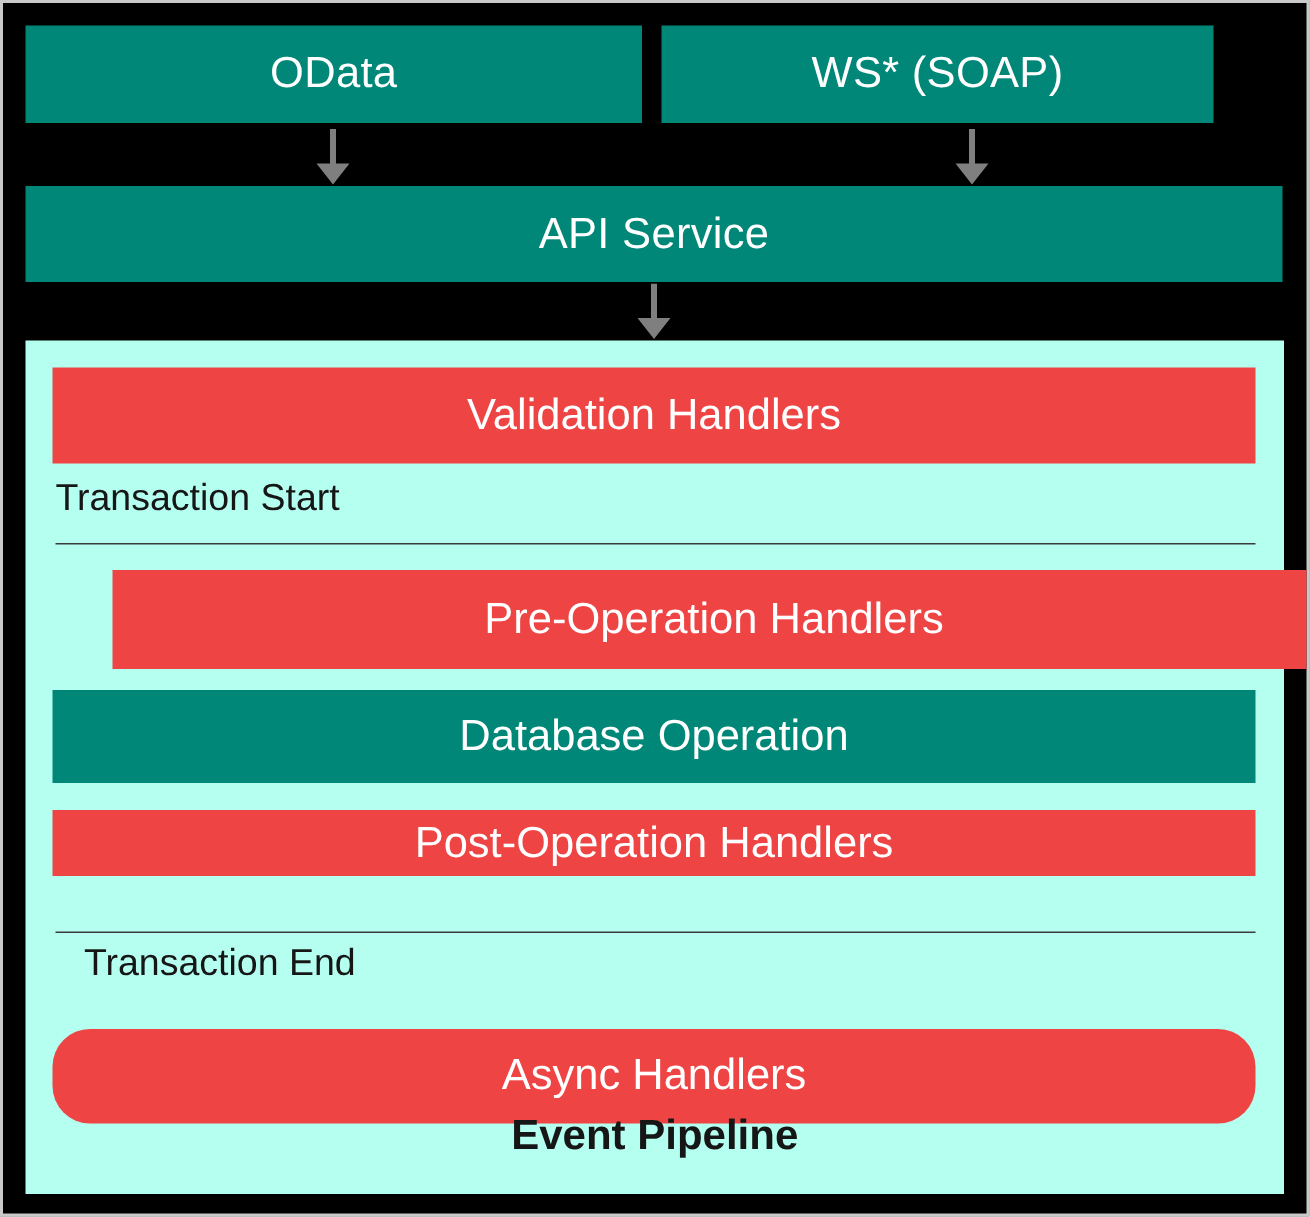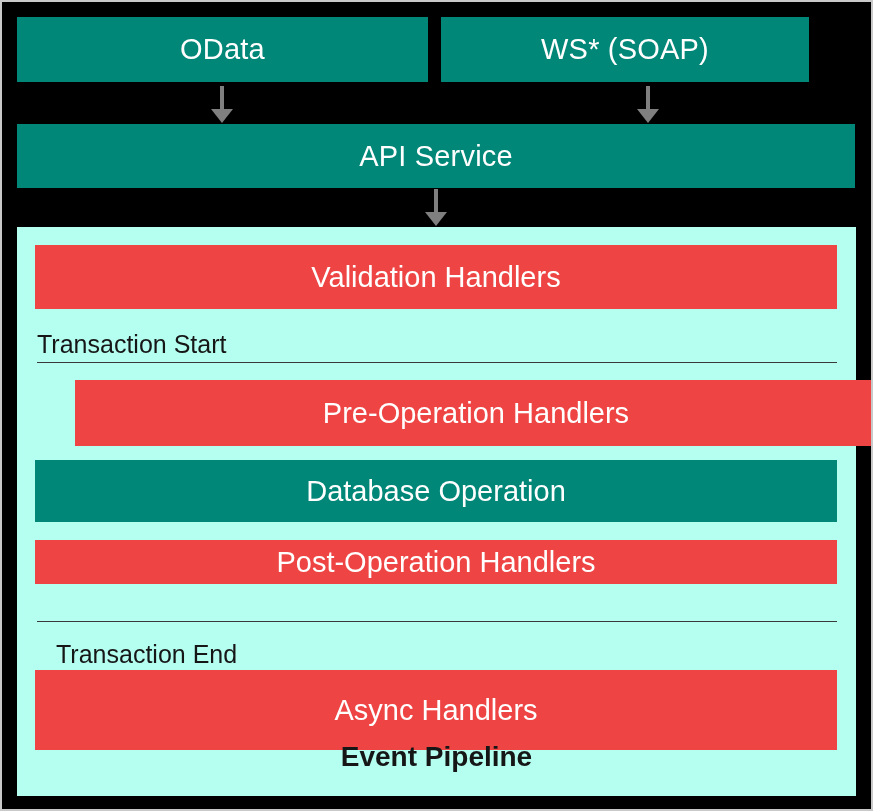--- a/index.html
+++ b/index.html
@@ -60,29 +60,28 @@
     align-items: center;
     justify-content: center;
     color: #ffffff;
     font-size: 29px;
     line-height: 1;
   }
   .validation { top: 18px;  height: 64px; }
   .pre-op     { top: 153px; height: 66px; margin-left: 40px; }
   .db-op      { top: 233px; height: 62px; text-align: right; }
   .post-op    { top: 313px; height: 44px; }
-  .async      { top: 443px; height: 80px; }
+  .async      { top: 459px; height: 63px; border-radius: 25px; }
 
   .tx-label {
     position: absolute;
     color: #161616;
     font-size: 25px;
     line-height: 1;
     white-space: nowrap;
-    margin-top: 12px;
   }
   .tx-start { left: 20px; top: 93px; }
   .tx-end   { left: 39px; top: 403px; }
 
   .divider {
     position: absolute;
     left: 20px;
     width: 800px;
     height: 0;
     border-top: 1px solid #3a3a3a;

